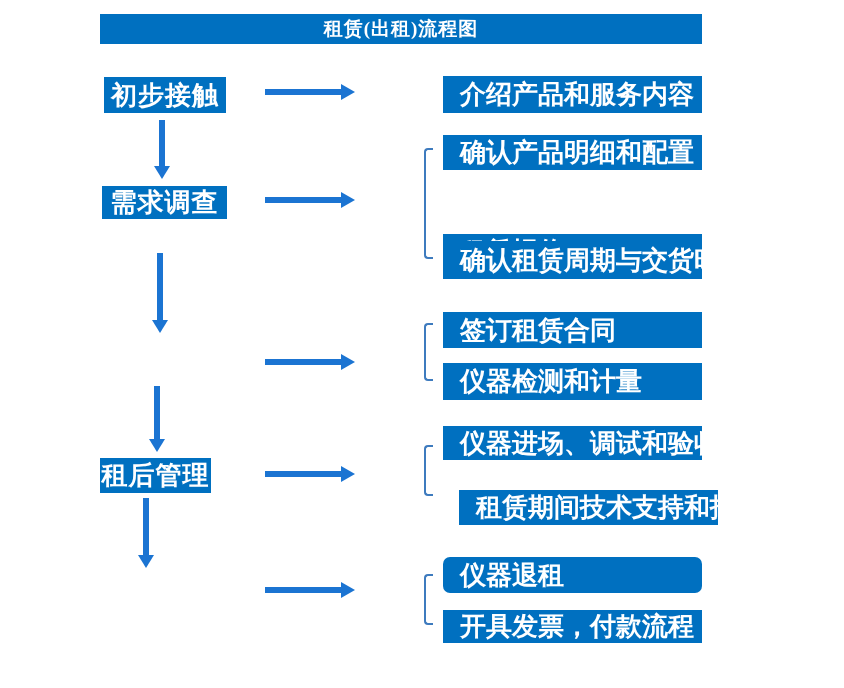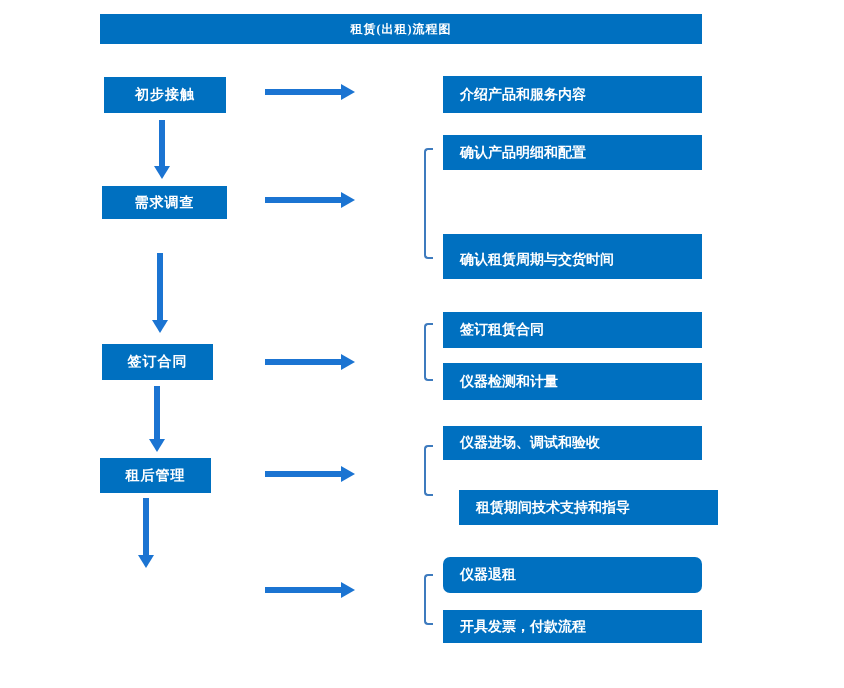--- a/index.html
+++ b/index.html
@@ -15,28 +15,28 @@
     background:#fff;
     overflow:hidden;
     font-family:"Liberation Serif","DejaVu Serif",serif;
   }
   .titlebar{
     position:absolute;left:100px;top:14px;width:602px;height:30px;
     background:var(--box-blue);
     display:flex;align-items:center;justify-content:center;
   }
   .titlebar span{
-    color:var(--text-white);font-size:12px;font-weight:bold;letter-spacing:1px;
+    color:var(--text-white);font-size:19px;font-weight:bold;letter-spacing:1px;
   }
   .box{
     position:absolute;
     background:var(--box-blue);
     color:var(--text-white);
     font-weight:bold;
-    font-size:14px;
+    font-size:26px;
     display:flex;align-items:center;
     white-space:nowrap;
   }
   .lbox{justify-content:center;letter-spacing:1px;}
   .rbox{left:443px;width:259px;justify-content:flex-start;padding-left:17px;box-sizing:border-box;}
   
   .harrow{position:absolute;width:90px;height:16px;}
   .harrow .shaft{position:absolute;left:0;top:5px;width:78px;height:6px;background:var(--arrow-blue);}
   .harrow .head{position:absolute;right:0;top:0;width:0;height:0;
     border-left:14px solid var(--arrow-blue);
@@ -59,21 +59,20 @@
 <body>
 
 <div class="stage">
 
   <div class="titlebar">
     <span>租赁(出租)流程图</span>
   </div>
 
   <div class="box lbox" style="left:104px;top:77px;width:122px;height:36px;">初步接触</div>
   <div class="box lbox" style="left:102px;top:186px;width:125px;height:33px;">需求调查</div>
-  <div class="box lbox" style="left:102px;top:344px;width:111px;height:36px;">签订合同</div>
   <div class="box lbox" style="left:100px;top:458px;width:111px;height:35px;">租后管理</div>
 
   <div class="box rbox" style="top:76px;height:37px;">介绍产品和服务内容</div>
   <div class="box rbox" style="top:135px;height:35px;">确认产品明细和配置</div>
   <div class="box rbox" style="top:186px;height:35px;margin-top:48px;">租赁报价</div>
   <div class="box rbox" style="top:241px;height:38px;">确认租赁周期与交货时间</div>
   <div class="box rbox" style="top:312px;height:36px;">签订租赁合同</div>
   <div class="box rbox" style="top:363px;height:37px;">仪器检测和计量</div>
   <div class="box rbox" style="top:426px;height:34px;">仪器进场、调试和验收</div>
   <div class="box rbox" style="top:490px;height:35px;margin-left:16px;">租赁期间技术支持和指导</div>

